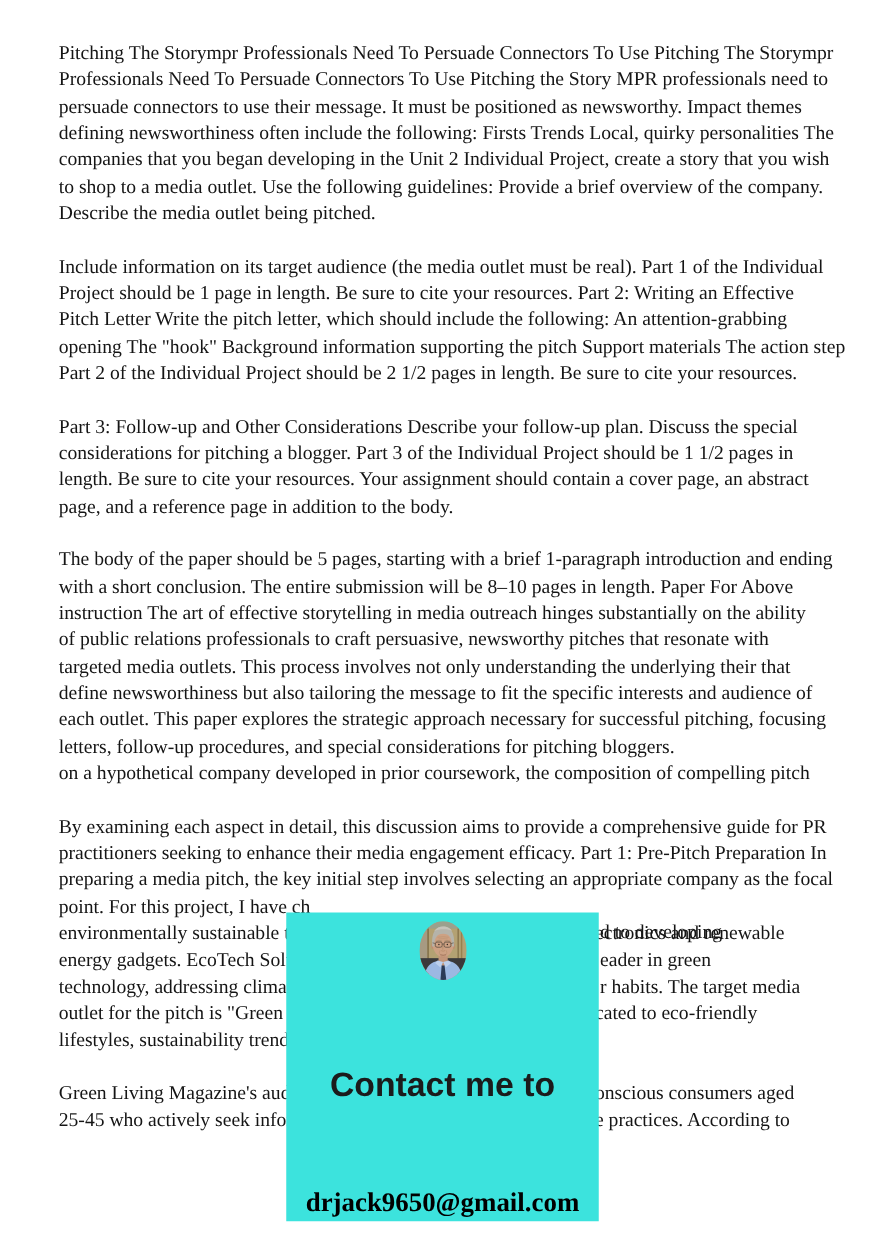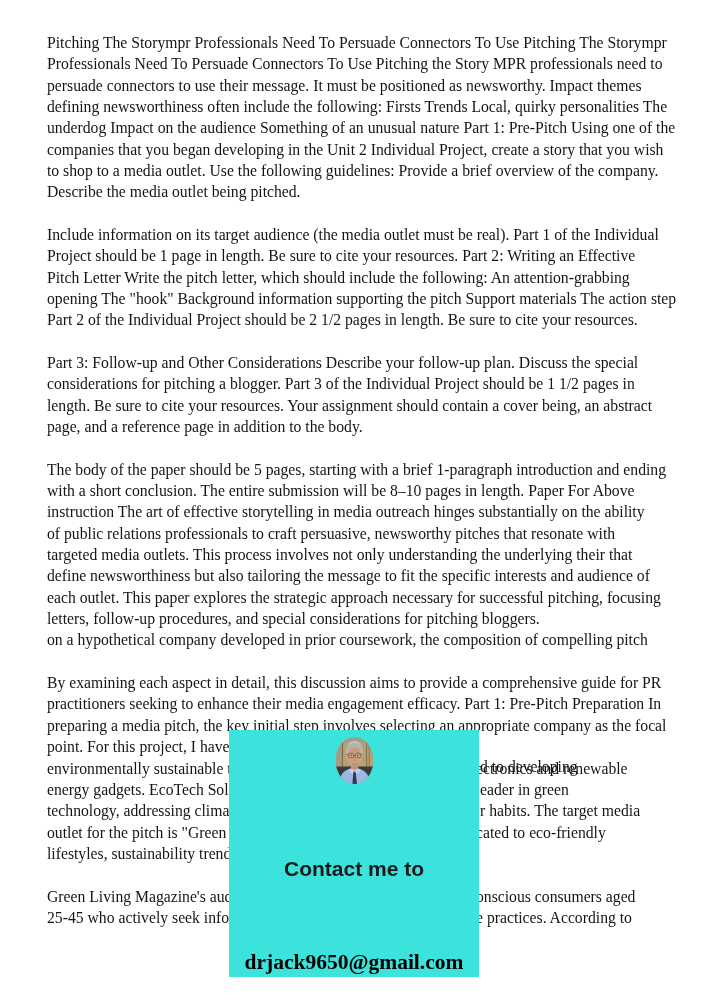--- a/index.html
+++ b/index.html
@@ -28,21 +28,21 @@
     z-index: 5;
     display: flex;
     flex-direction: column;
     align-items: center;
   }
   .avatar { margin-top: 7px; width: 97px; height: 121px; display: block; }
   .promo-headline {
     margin-top: 7px;
     font-family: "Liberation Sans", "DejaVu Sans", sans-serif;
     font-weight: 700;
-    font-size: 21px;
+    font-size: 27px;
     line-height: 31px;
     color: #1b1b1b;
     text-align: center;
     white-space: pre;
   }
   .promo-email {
     margin-top: 1px;
     font-family: "Liberation Serif", "DejaVu Serif", serif;
     font-weight: 700;
     font-size: 21.5px;
@@ -53,36 +53,35 @@
 </style>
 </head>
 <body style="background: rgb(255, 255, 255);">
 
 <div class="text-column" style="color: rgb(21, 21, 21);">
     <div class="para">
       <div class="line">Pitching The Storympr Professionals Need To Persuade Connectors To Use Pitching The Storympr</div>
       <div class="line">Professionals Need To Persuade Connectors To Use Pitching the Story MPR professionals need to</div>
       <div class="line">persuade connectors to use their message. It must be positioned as newsworthy. Impact themes</div>
       <div class="line">defining newsworthiness often include the following: Firsts Trends Local, quirky personalities The</div>
-      <div class="line">underdog Impact on the audience Something of an unusual nature Part 1: Pre-Pitch Using one of the</div>
       <div class="line">companies that you began developing in the Unit 2 Individual Project, create a story that you wish</div>
       <div class="line">to shop to a media outlet. Use the following guidelines: Provide a brief overview of the company.</div>
       <div class="line">Describe the media outlet being pitched.</div>
     </div>
     <div class="para">
       <div class="line">Include information on its target audience (the media outlet must be real). Part 1 of the Individual</div>
       <div class="line">Project should be 1 page in length. Be sure to cite your resources. Part 2: Writing an Effective</div>
       <div class="line">Pitch Letter Write the pitch letter, which should include the following: An attention-grabbing</div>
       <div class="line">opening The "hook" Background information supporting the pitch Support materials The action step</div>
       <div class="line">Part 2 of the Individual Project should be 2 1/2 pages in length. Be sure to cite your resources.</div>
     </div>
     <div class="para">
       <div class="line">Part 3: Follow-up and Other Considerations Describe your follow-up plan. Discuss the special</div>
       <div class="line">considerations for pitching a blogger. Part 3 of the Individual Project should be 1 1/2 pages in</div>
-      <div class="line">length. Be sure to cite your resources. Your assignment should contain a cover being, an abstract</div>
+      <div class="line">length. Be sure to cite your resources. Your assignment should contain a cover page, an abstract</div>
       <div class="line">page, and a reference page in addition to the body.</div>
     </div>
     <div class="para">
       <div class="line">The body of the paper should be 5 pages, starting with a brief 1-paragraph introduction and ending</div>
       <div class="line">with a short conclusion. The entire submission will be 8–10 pages in length. Paper For Above</div>
       <div class="line">instruction The art of effective storytelling in media outreach hinges substantially on the ability</div>
       <div class="line">of public relations professionals to craft persuasive, newsworthy pitches that resonate with</div>
       <div class="line">targeted media outlets. This process involves not only understanding the underlying their that</div>
       <div class="line">define newsworthiness but also tailoring the message to fit the specific interests and audience of</div>
       <div class="line">each outlet. This paper explores the strategic approach necessary for successful pitching, focusing</div>

